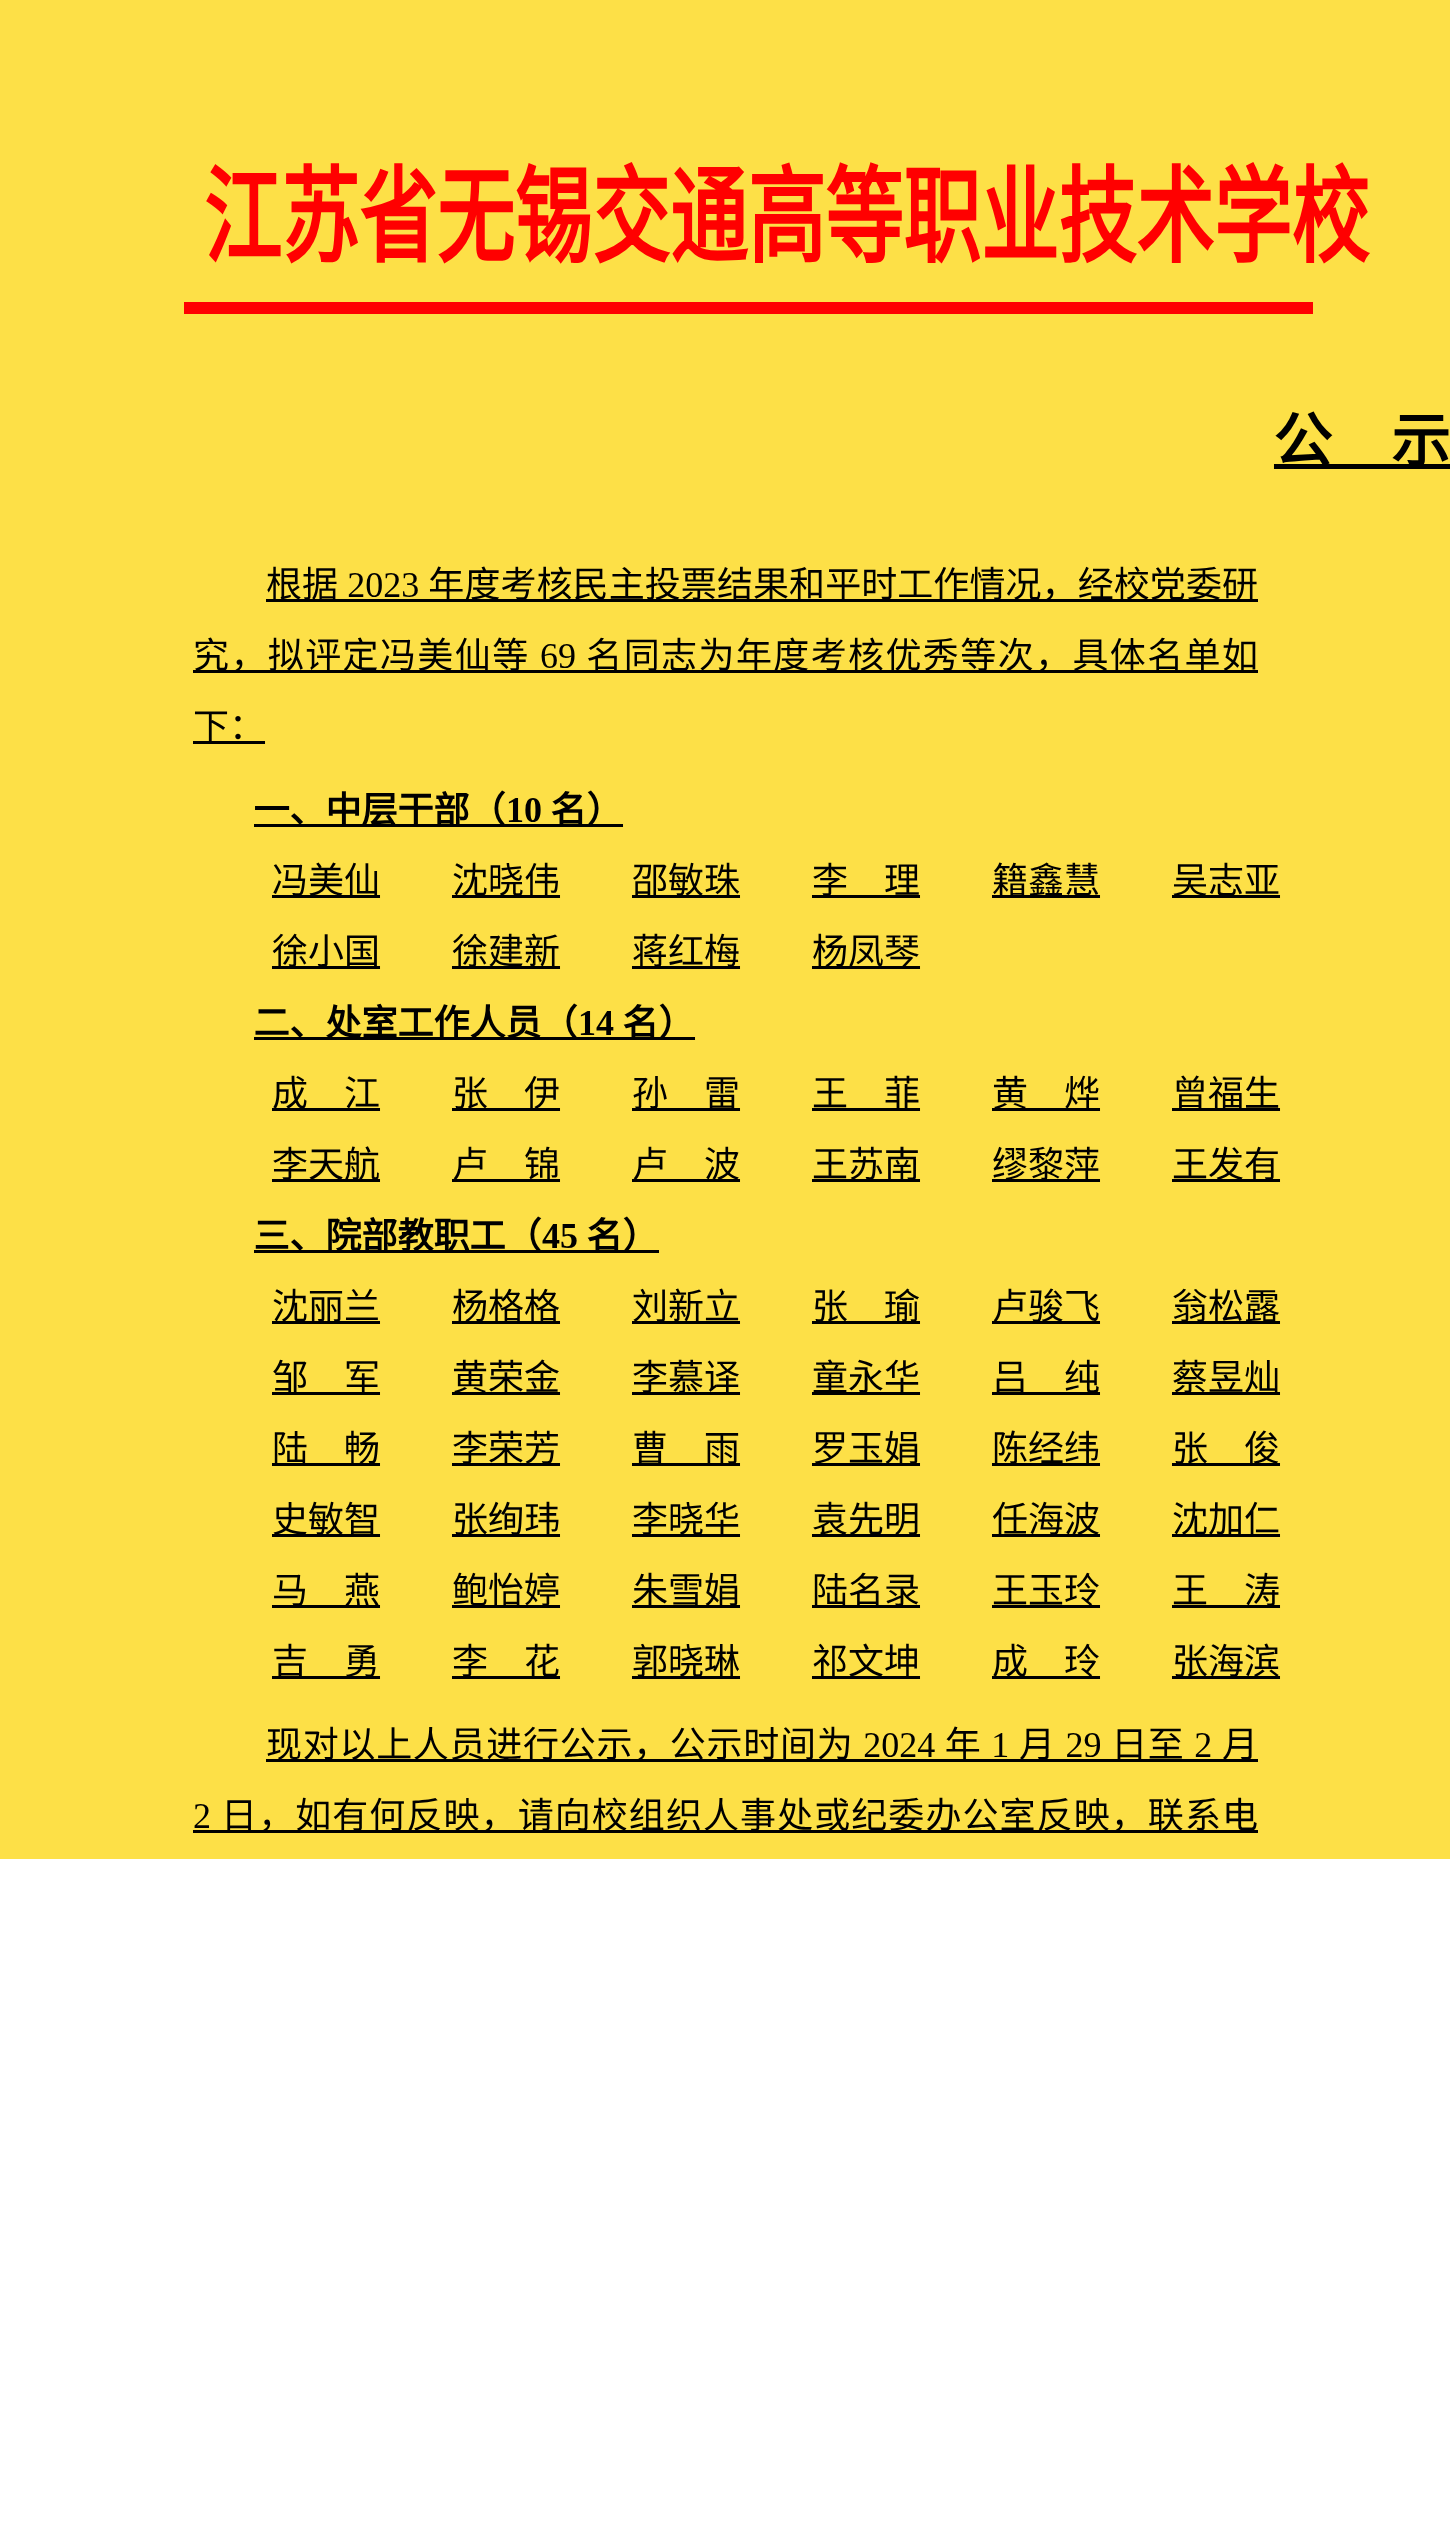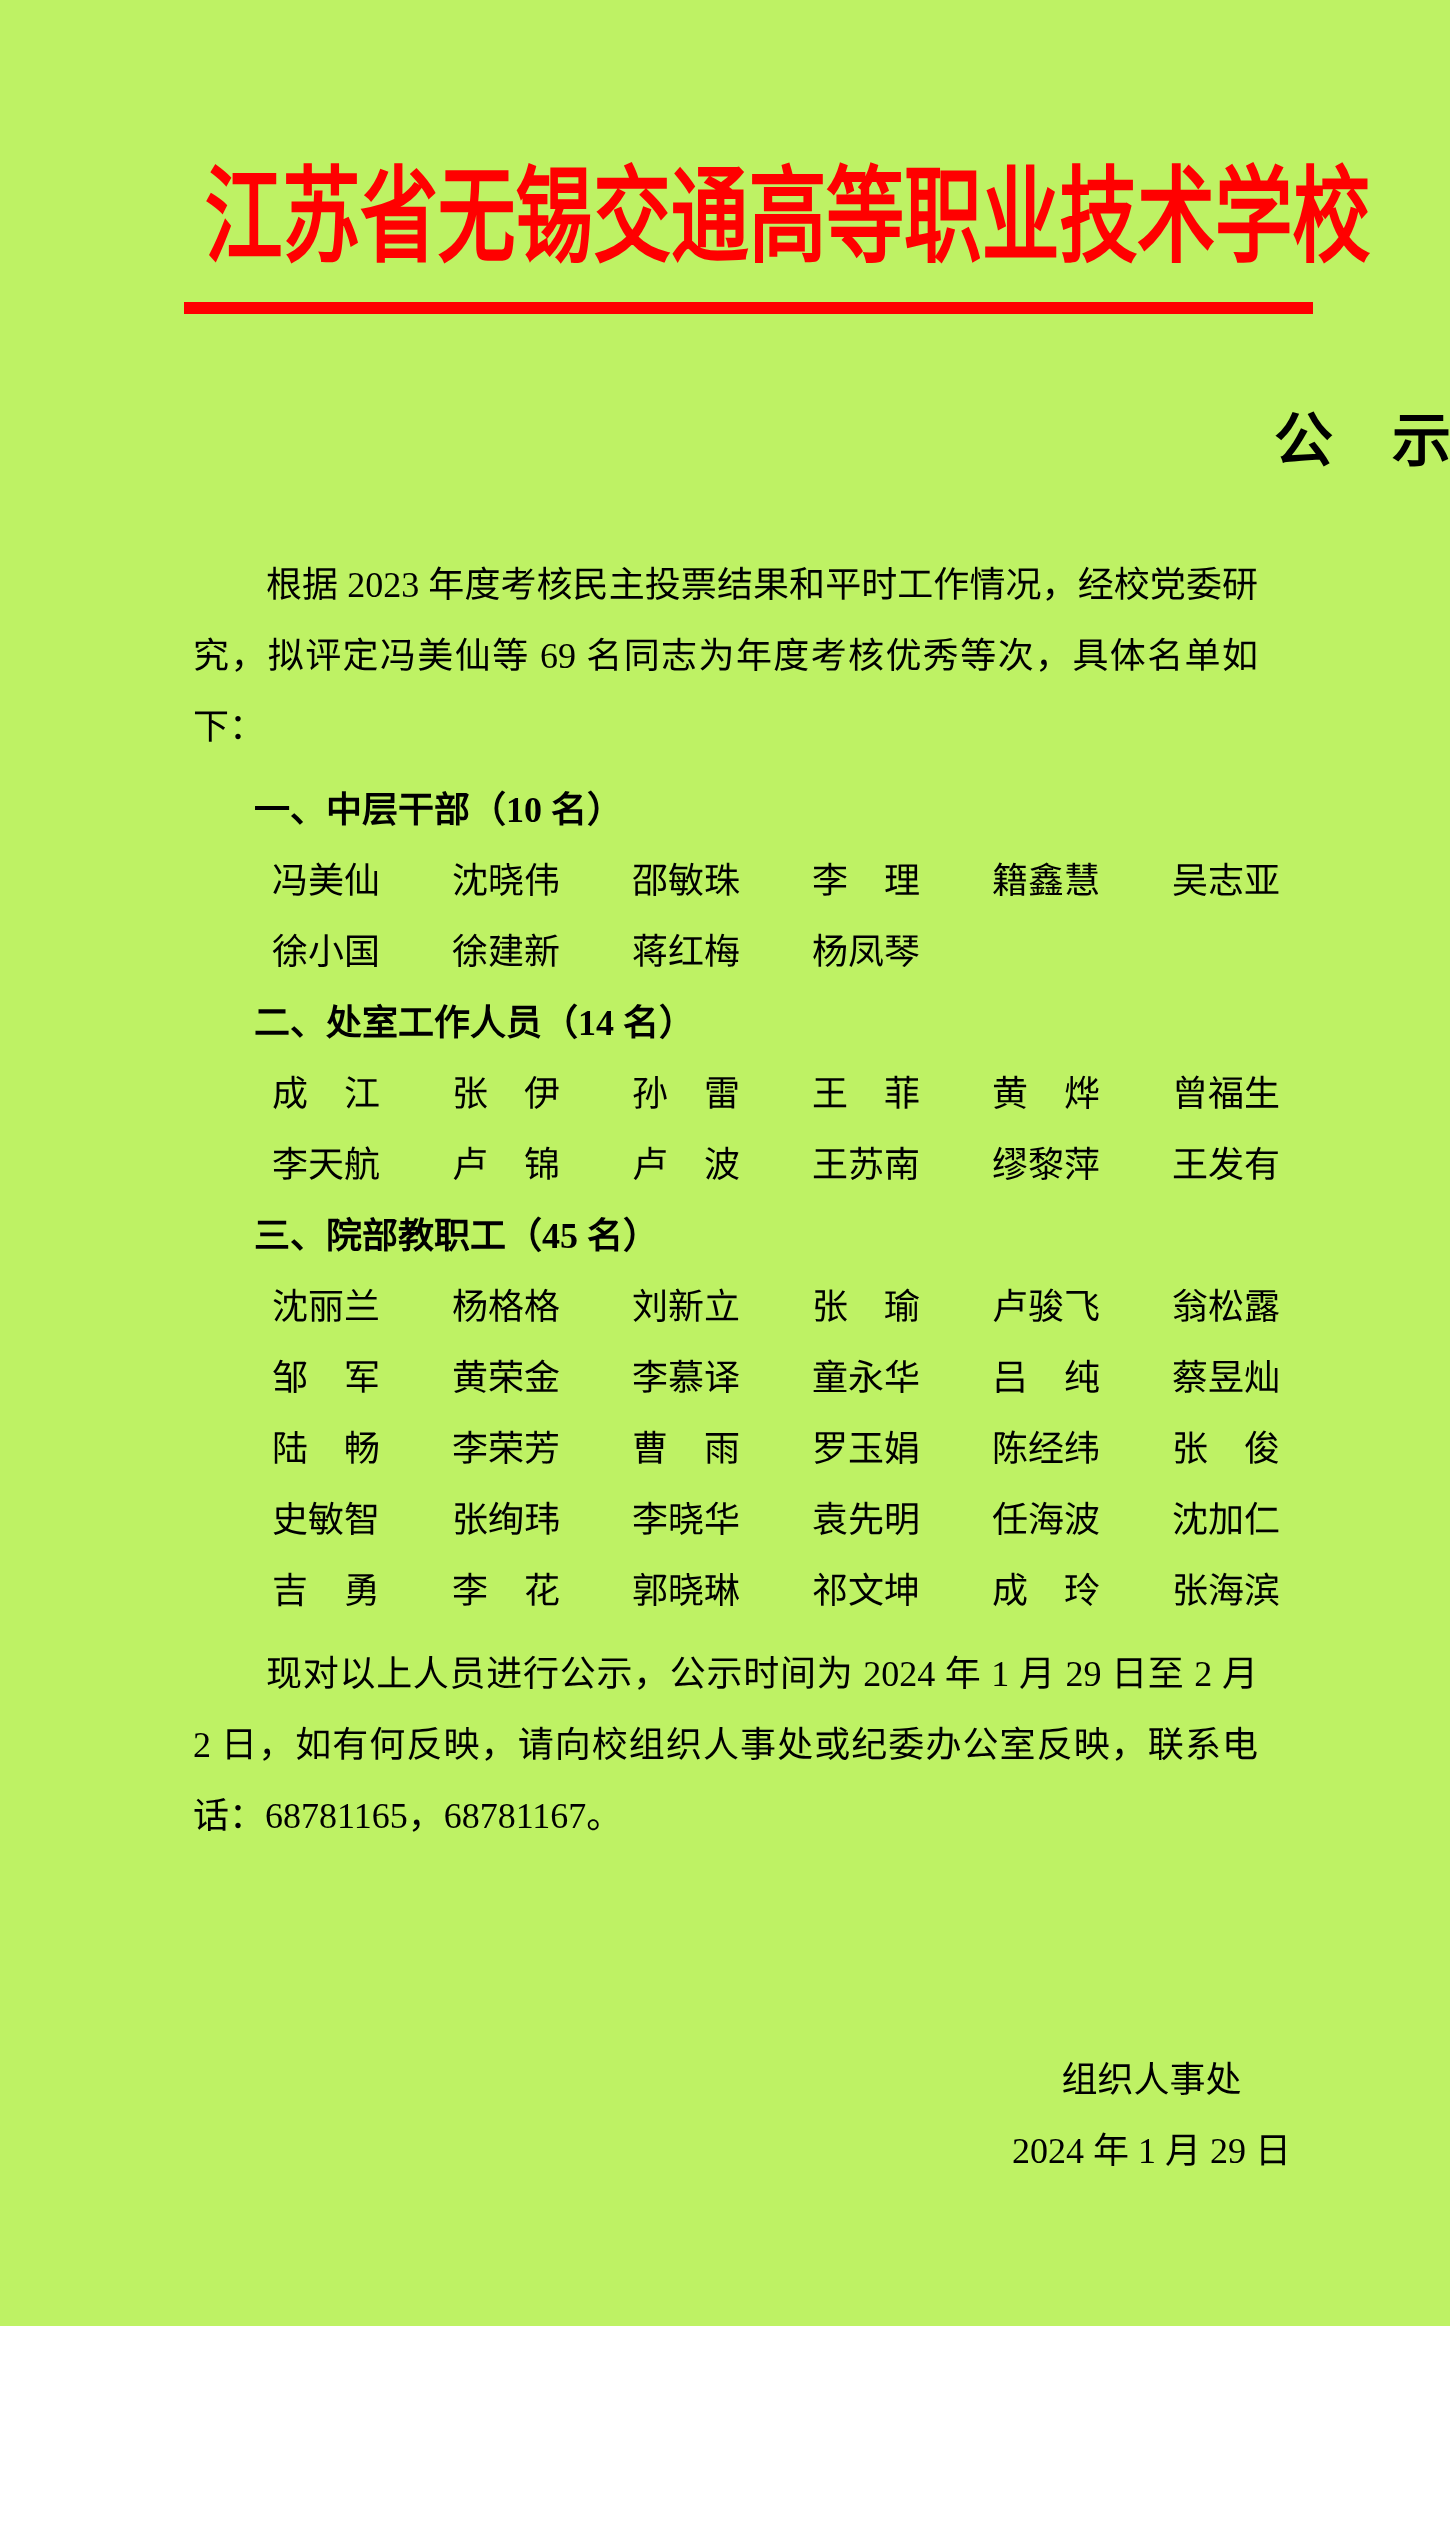--- a/index.html
+++ b/index.html
@@ -1,23 +1,24 @@
 <!DOCTYPE html>
 <html lang="zh-CN" style="font-size:9.4px"><head>
 <meta charset="utf-8">
 <style>
   html, body { margin: 0; padding: 0; background: #ffffff; }
   .page {
     position: relative;
     width: 1451px;
-    height: 2326px;
-    background: #bef264;
+    height: 1859px;
+    background: #fde047;
     overflow: hidden;
     font-family: "Liberation Serif", "DejaVu Serif", serif;
     color: #000000;
+    text-decoration: underline;
   }
   .masthead {
     padding-top: 149px;
     height: 137px;
     text-align: center;
     white-space: nowrap;
   }
   .masthead-inner {
     display: inline-block;
     font-size: 105px;
@@ -157,20 +158,28 @@
       </div>
       <div class="name-row">
         <span class="nm">史敏智</span>
         <span class="nm">张绚玮</span>
         <span class="nm">李晓华</span>
         <span class="nm">袁先明</span>
         <span class="nm">任海波</span>
         <span class="nm">沈加仁</span>
       </div>
       <div class="name-row">
+        <span class="nm">马　燕</span>
+        <span class="nm">鲍怡婷</span>
+        <span class="nm">朱雪娟</span>
+        <span class="nm">陆名录</span>
+        <span class="nm">王玉玲</span>
+        <span class="nm">王　涛</span>
+      </div>
+      <div class="name-row">
         <span class="nm">吉　勇</span>
         <span class="nm">李　花</span>
         <span class="nm">郭晓琳</span>
         <span class="nm">祁文坤</span>
         <span class="nm">成　玲</span>
         <span class="nm">张海滨</span>
       </div>
     </div>
 
     <p class="para">现对以上人员进行公示，公示时间为 2024 年 1 月 29 日至 2 月 2 日，如有何反映，请向校组织人事处或纪委办公室反映，联系电话：68781165，68781167。</p>

